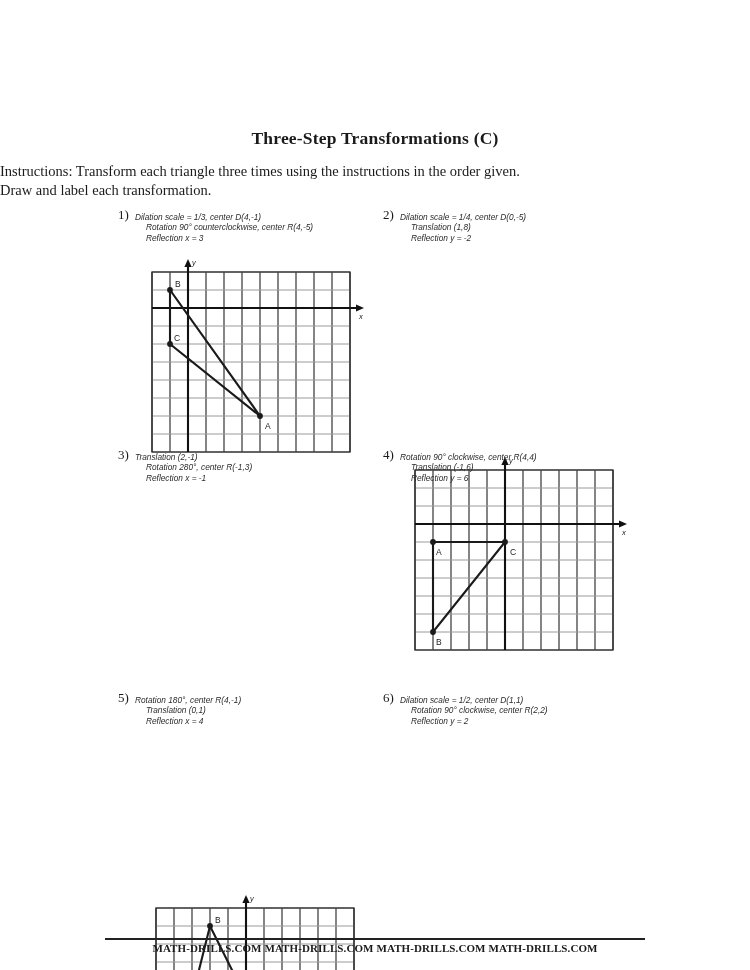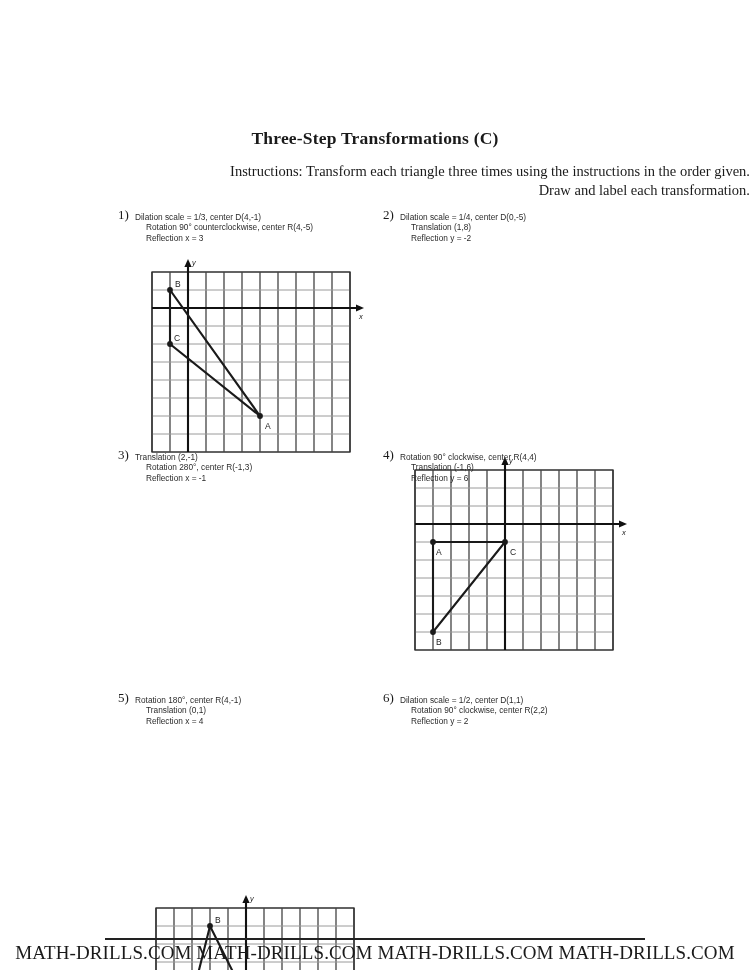--- a/index.html
+++ b/index.html
@@ -30,21 +30,21 @@
     font-family: "Liberation Serif", serif;
     font-weight: bold;
     font-size: 17.5px;
     letter-spacing: 0.2px;
   }
   .instructions {
     position: absolute;
     top: 120px;
     left: 0;
     width: 750px;
-    text-align: right;
+    text-align: left;
     font-family: "Liberation Serif", serif;
     font-size: 14.5px;
     line-height: 19px;
   }
   .instructions .line2 {
     display: block;
   }
 
   
   .problem {
@@ -61,20 +61,21 @@
   .prob-num {
     position: absolute;
     left: 0;
     top: -2px;
     font-family: "Liberation Serif", serif;
     font-size: 13px;
     color: #1a1a1a;
   }
   .prob-steps {
     margin-left: 17px;
+    font-style: italic;
   }
   .prob-steps .step1 { margin-left: 0; }
   .prob-steps .step2,
   .prob-steps .step3 { margin-left: 11px; }
 
   
   .plot {
     position: relative;
   }
   .plot svg {
@@ -90,22 +91,23 @@
     height: 0;
     border-top: 2px solid #222;
   }
   .footer-text {
     position: absolute;
     top: 900px;
     left: 0;
     width: 750px;
     text-align: center;
     font-family: "Liberation Serif", serif;
-    font-size: 19px;
+    font-size: 11px;
     letter-spacing: 0.1px;
+    font-weight: bold;
   }
 </style>
 </head>
 <body>
 
 <div class="page">
 
   <div class="title">Three-Step Transformations (C)</div>
 
   <div class="instructions">

